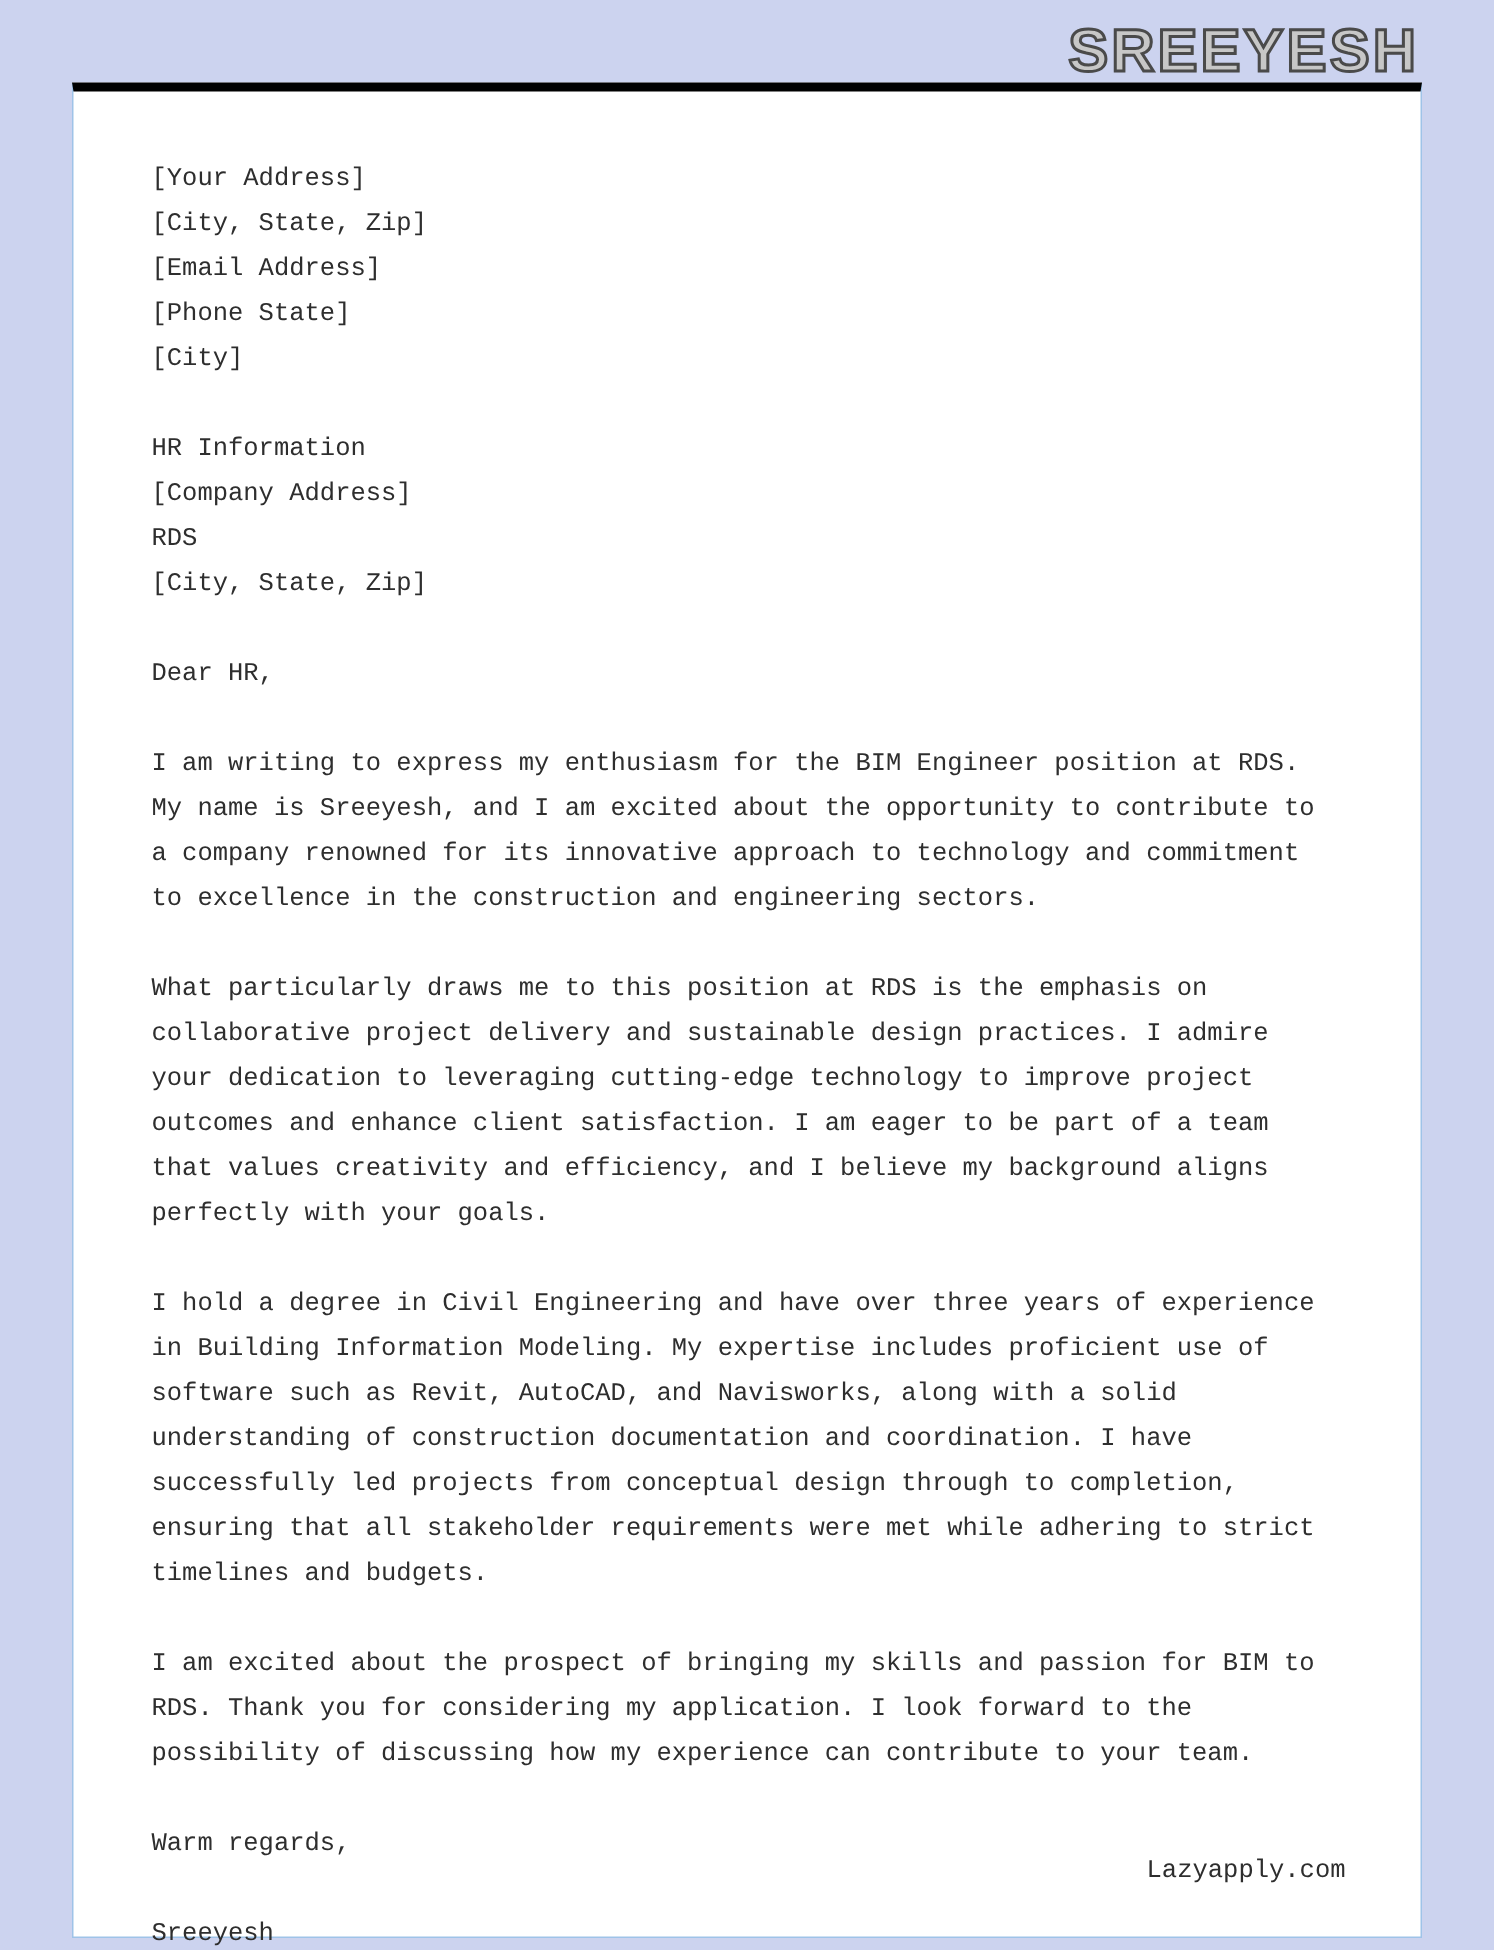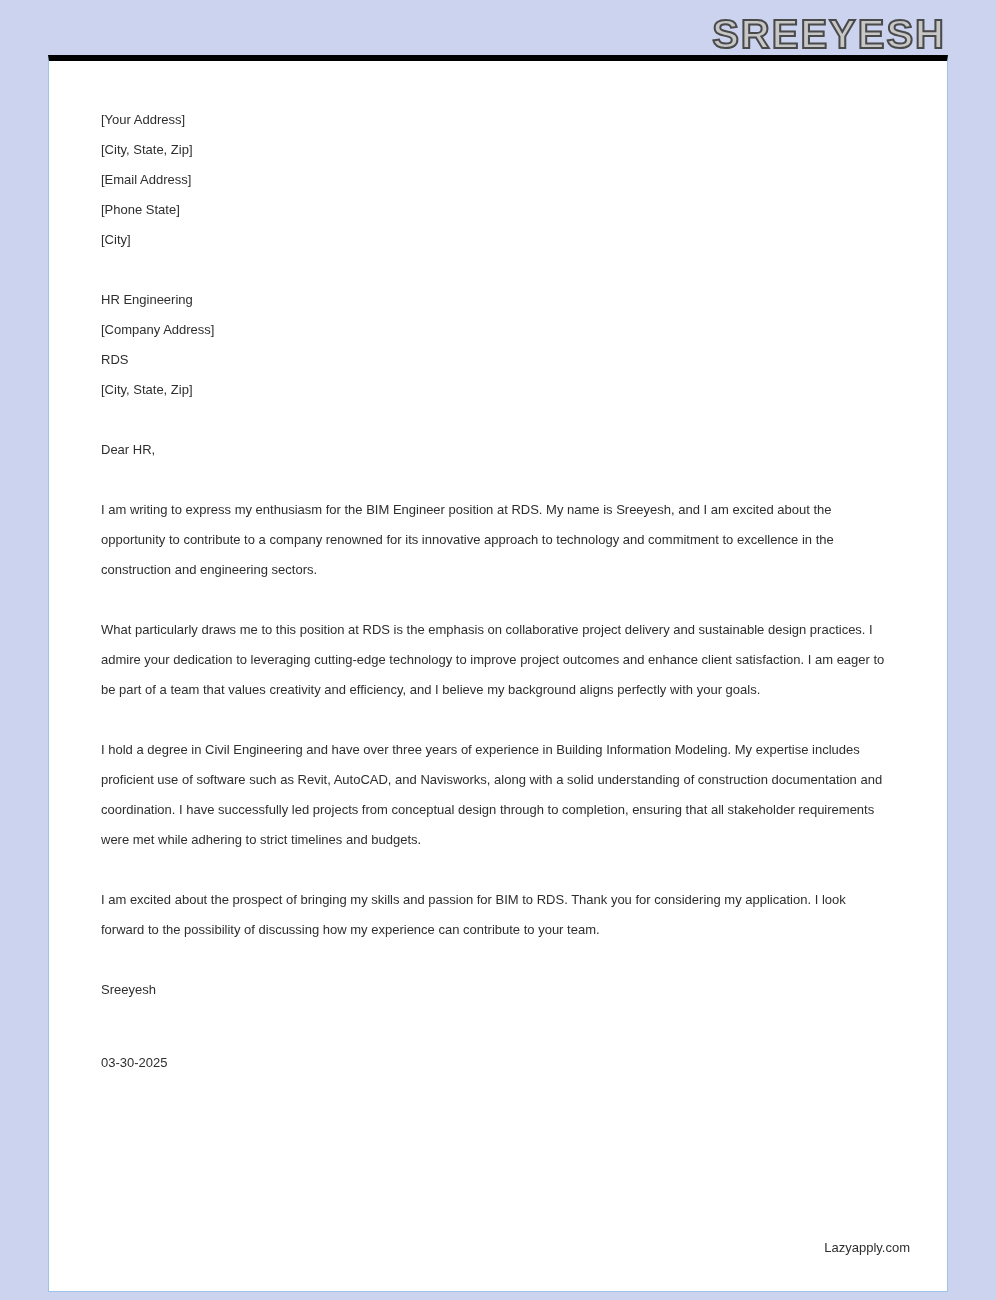--- a/index.html
+++ b/index.html
@@ -27,36 +27,37 @@
     left:48px;
     right:48px;
     top:55px;
     bottom:8px;
     background:#ffffff;
     border:1px solid #9fc3e8;
     border-top:6px solid #000000;
     padding:44px 58px 0 52px;
   }
   .page, .page div, .page p {
-    font-size:13px;
+    font-size:17px;
     line-height:30px;
     color:#2e2e2e;
+    font-family:Liberation Mono, monospace;
   }
   .block { margin-bottom:30px; }
   p.para { margin:0 0 30px 0; }
   .closing { margin-bottom:30px; }
   .signature { margin-bottom:12px; }
   .date-footer {
     color:#1e88e5;
     font-size:18px;
     margin-top:43px;
   }
   .watermark {
     position:absolute;
-    right:37px;
+    right:50px;
     bottom:28px;
     font-size:14px;
     line-height:16px;
     color:#444444;
   }
 </style>
 </head>
 <body>
 
 <div class="canvas">
@@ -67,33 +68,34 @@
 
     <div class="block">
       <div>[Your Address]</div>
       <div>[City, State, Zip]</div>
       <div>[Email Address]</div>
       <div>[Phone State]</div>
       <div>[City]</div>
     </div>
 
     <div class="block">
-      <div>HR Engineering</div>
+      <div>HR Information</div>
       <div>[Company Address]</div>
       <div>RDS</div>
       <div>[City, State, Zip]</div>
     </div>
 
     <div class="block">Dear HR,</div>
 
     <p class="para">I am writing to express my enthusiasm for the BIM Engineer position at RDS. My name is Sreeyesh, and I am excited about the opportunity to contribute to a company renowned for its innovative approach to technology and commitment to excellence in the construction and engineering sectors.</p>
     <p class="para">What particularly draws me to this position at RDS is the emphasis on collaborative project delivery and sustainable design practices. I admire your dedication to leveraging cutting-edge technology to improve project outcomes and enhance client satisfaction. I am eager to be part of a team that values creativity and efficiency, and I believe my background aligns perfectly with your goals.</p>
     <p class="para">I hold a degree in Civil Engineering and have over three years of experience in Building Information Modeling. My expertise includes proficient use of software such as Revit, AutoCAD, and Navisworks, along with a solid understanding of construction documentation and coordination. I have successfully led projects from conceptual design through to completion, ensuring that all stakeholder requirements were met while adhering to strict timelines and budgets.</p>
     <p class="para">I am excited about the prospect of bringing my skills and passion for BIM to RDS. Thank you for considering my application. I look forward to the possibility of discussing how my experience can contribute to your team.</p>
 
+    <div class="closing">Warm regards,</div>
     <div class="signature">Sreeyesh</div>
     <div class="date-footer">03-30-2025</div>
 
     <div class="watermark">Lazyapply.com</div>
 
   </div>
 
 </div>
 
 </body></html>

